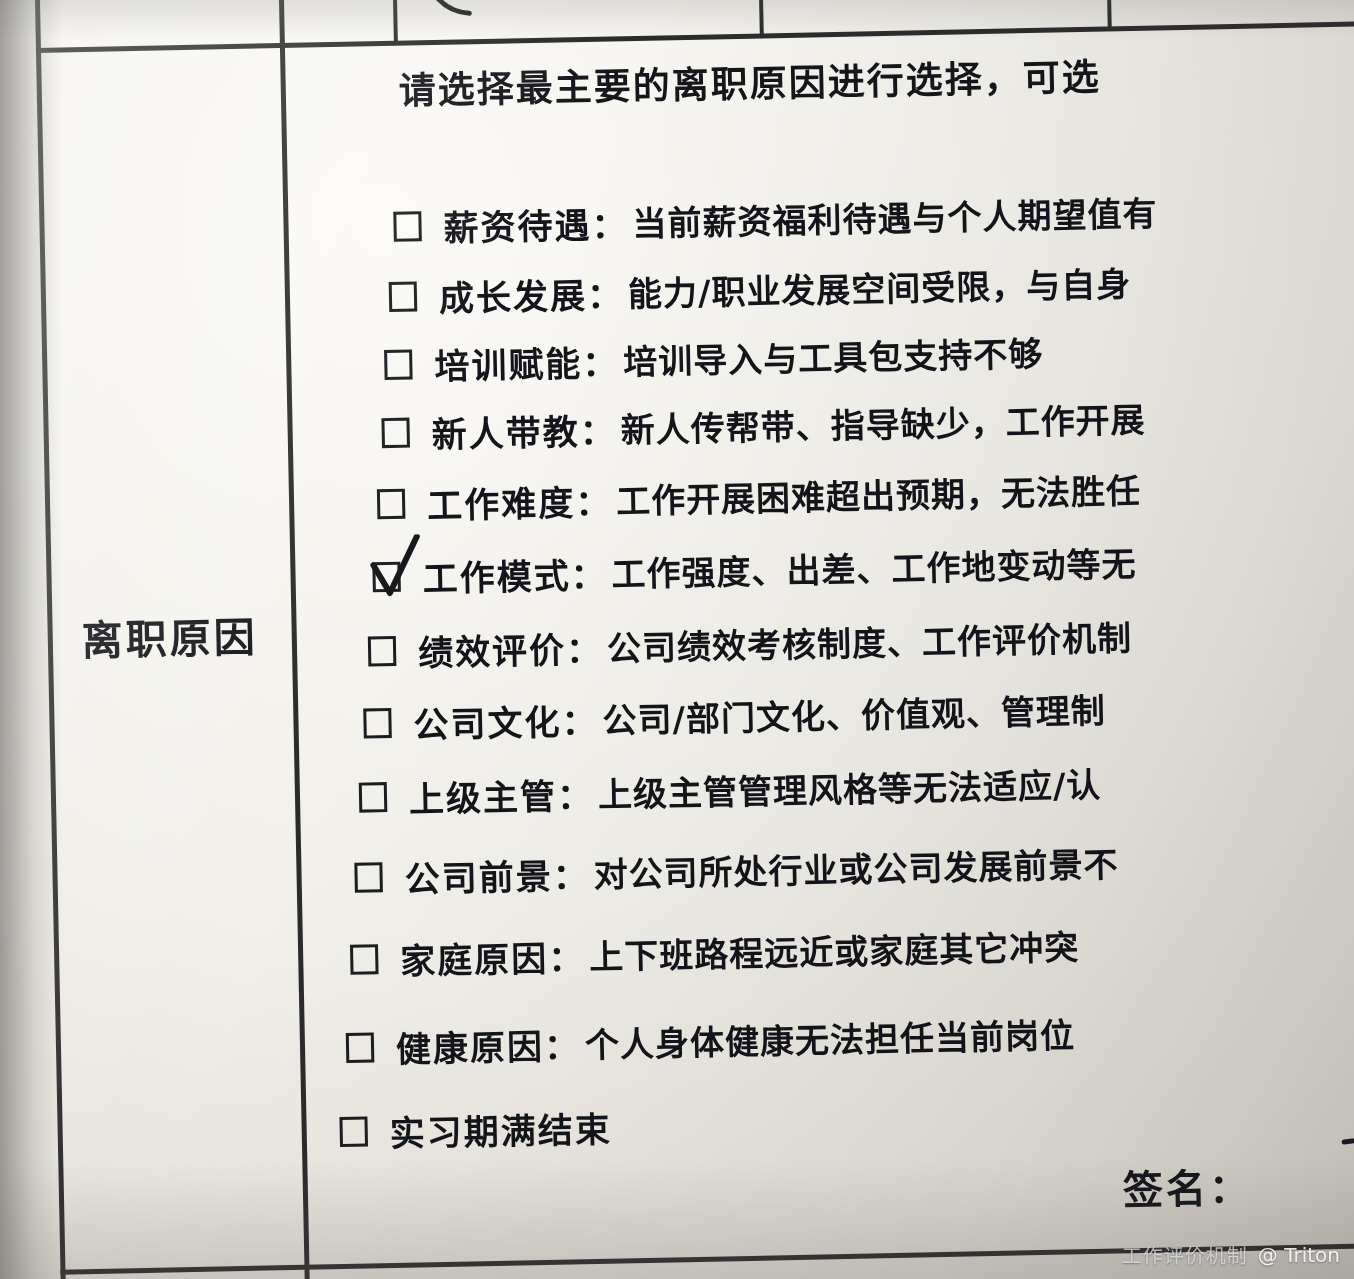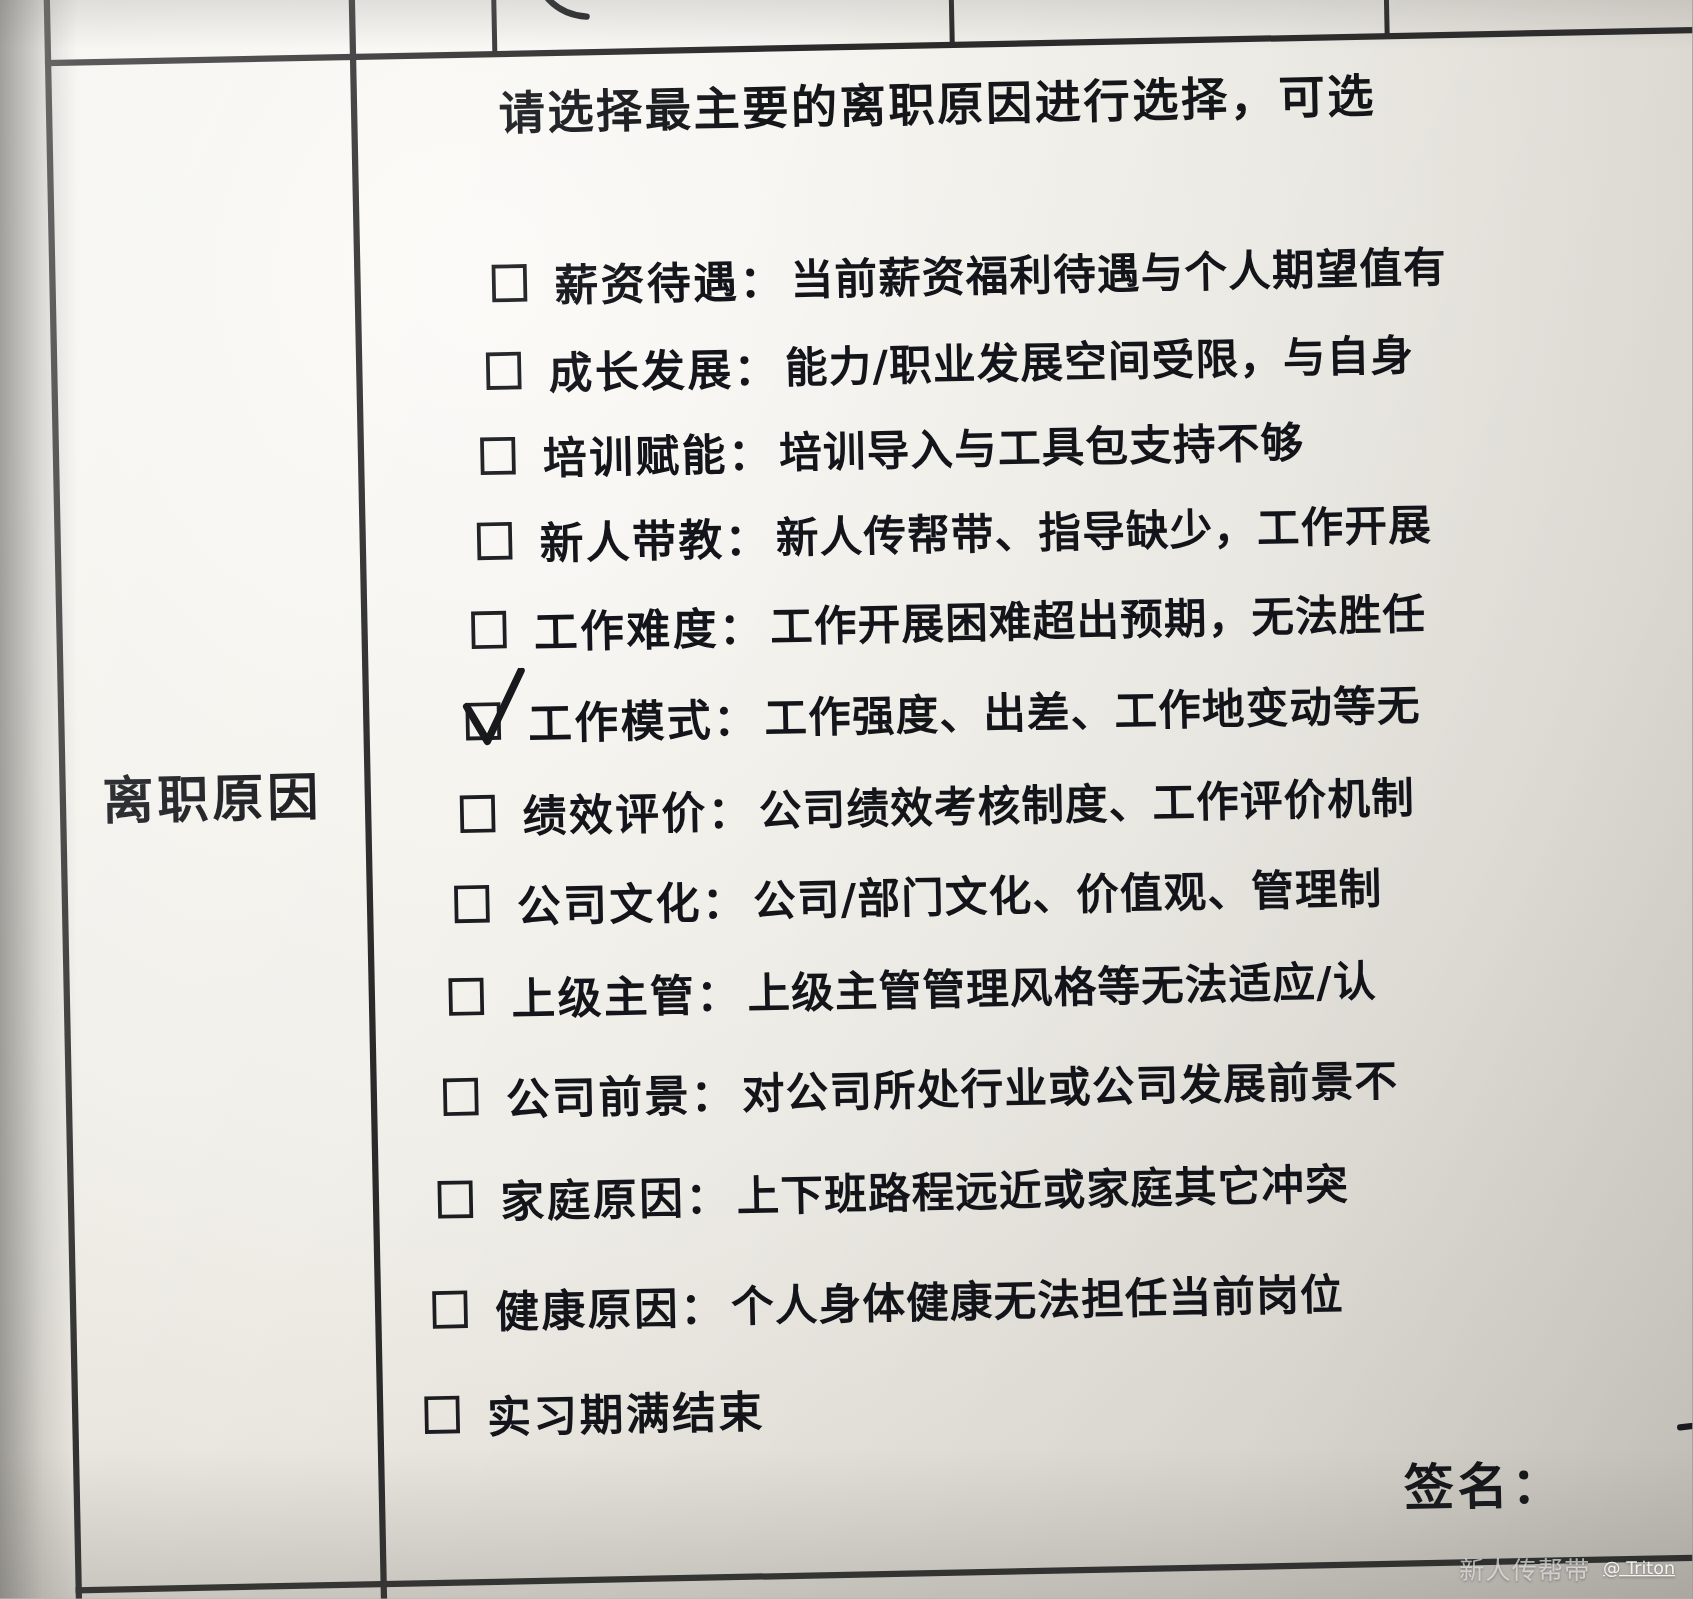--- a/index.html
+++ b/index.html
@@ -144,22 +144,21 @@
     font-size: 21px;
     text-shadow: 0 1px 2px rgba(0,0,0,0.35);
   }
   .watermark .wm-site {
     color: rgba(235,235,235,0.70);
     font-size: 20px;
     letter-spacing: 1px;
   }
   .watermark .wm-at {
     color: rgba(255,255,255,0.88);
-    font-size: 14px;
-    text-decoration: underline;
+    font-size: 20px;
   }
 
   
   .blur-bottom {
     position: absolute;
     left: 0; right: 0; bottom: 0; height: 120px;
     background: linear-gradient(180deg, rgba(120,118,113,0) 0%, rgba(100,98,94,0.22) 100%);
     pointer-events: none;
   }
   .blur-top {
@@ -284,16 +283,16 @@
     </svg>
 
     <div class="grain"></div>
   </div>
 
   <div class="shadowband"></div>
   <div class="blur-top"></div>
   <div class="blur-bottom"></div>
 
   <div class="watermark">
-    <span class="wm-site">新人传帮带</span>
+    <span class="wm-site">工作评价机制</span>
     <span class="wm-at">@ Triton</span>
   </div>
 </div>
 
 </body></html>

